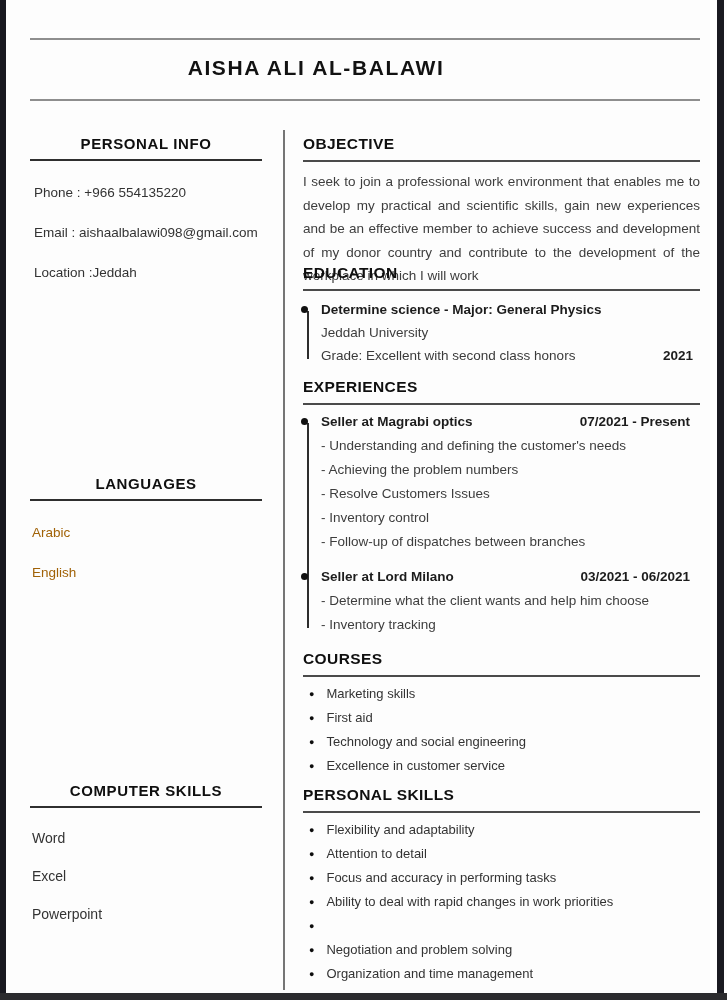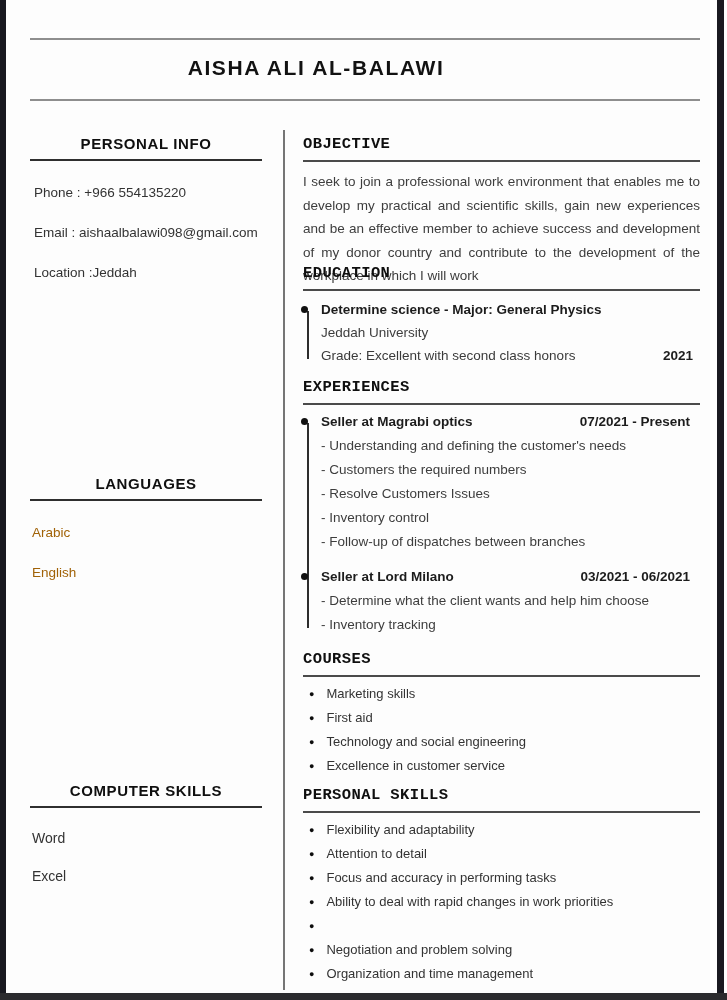--- a/index.html
+++ b/index.html
@@ -35,21 +35,21 @@
   #sec-computer  { top:783px; }
   .pi-item   { font-size:13.5px; color:#333; margin-top:24px; padding-left:4px; line-height:16px; }
   .lang-item { font-size:13.5px; color:#a16207; margin-top:24px; padding-left:2px; line-height:16px; }
   .lang-item:first-of-type { margin-top:29px; }
   .cs-item   { font-size:14px; color:#333; margin-top:22px; padding-left:2px; line-height:16px; }
 
   
   .rsec { position:absolute; left:303px; width:397px; }
   .rhead {
     font-weight:bold; font-size:15.5px; letter-spacing:.4px; color:#0f0f0f;
-    padding-bottom:7px; border-bottom:2px solid #4a4a4a; line-height:18px;font-family:Liberation Mono, monospace;
+    padding-bottom:7px; border-bottom:2px solid #4a4a4a; line-height:18px;
   }
   #sec-objective   { top:135px; }
   #sec-education   { top:264px; }
   #sec-experiences { top:378px; }
   #sec-courses     { top:650px; }
   #sec-skills      { top:786px; }
 
   .obj-text { margin-top:8px; font-size:13.5px; line-height:23.5px; text-align:justify; color:#3d3d3d; }
 
   .timeline { position:relative; margin-top:12px; margin-left:4px; padding-left:14px; }
@@ -94,20 +94,21 @@
 <div class="lsec" id="sec-languages">
   <div class="lhead">LANGUAGES</div>
   <div class="lang-item">Arabic</div>
   <div class="lang-item">English</div>
 </div>
 
 <div class="lsec" id="sec-computer">
   <div class="lhead">COMPUTER SKILLS</div>
   <div class="cs-item">Word</div>
   <div class="cs-item">Excel</div>
+  <div class="cs-item">Powerpoint</div>
 </div>
 
 <div class="rsec" id="sec-objective">
   <div class="rhead">OBJECTIVE</div>
   <div class="obj-text">I seek to join a professional work environment that enables me to develop my practical and scientific skills, gain new experiences and be an effective member to achieve success and development of my donor country and contribute to the development of the workplace in which I will work</div>
 </div>
 
 <div class="rsec" id="sec-education">
   <div class="rhead">EDUCATION</div>
   <div class="timeline" id="edu-timeline">
@@ -128,21 +129,21 @@
 <div class="rsec" id="sec-experiences">
   <div class="rhead">EXPERIENCES</div>
   <div class="timeline" id="exp-timeline">
     <div class="t-entry">
       <span class="tdot"></span>
       <div class="t-title-row">
         <span>Seller at Magrabi optics</span>
         <span class="t-period">07/2021 - Present</span>
       </div>
       <div class="t-duty">- Understanding and defining the customer's needs</div>
-      <div class="t-duty">- Customers the required numbers</div>
+      <div class="t-duty">- Achieving the problem numbers</div>
       <div class="t-duty">- Resolve Customers Issues</div>
       <div class="t-duty">- Inventory control</div>
       <div class="t-duty">- Follow-up of dispatches between branches</div>
     </div>
     <div class="t-entry">
       <span class="tdot"></span>
       <div class="t-title-row">
         <span>Seller at Lord Milano</span>
         <span class="t-period">03/2021 - 06/2021</span>
       </div>

